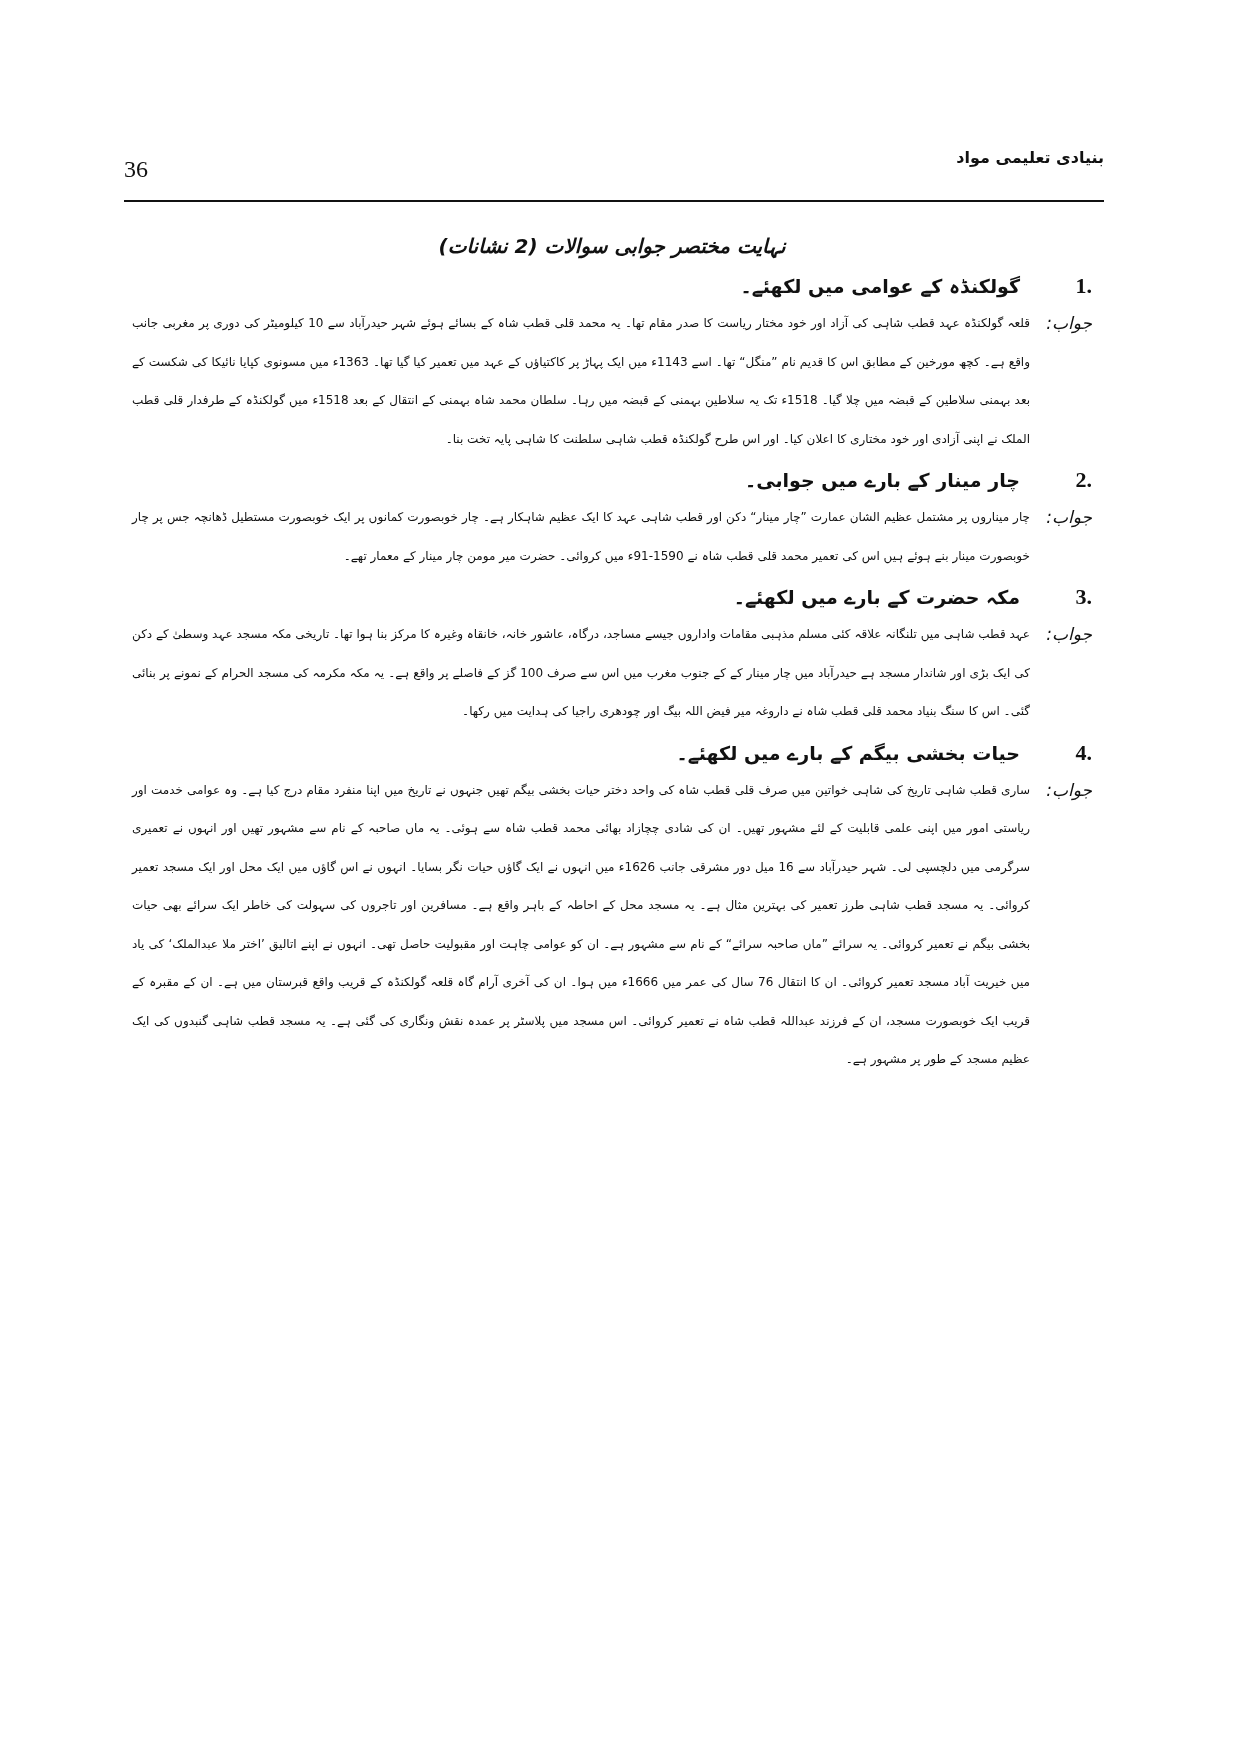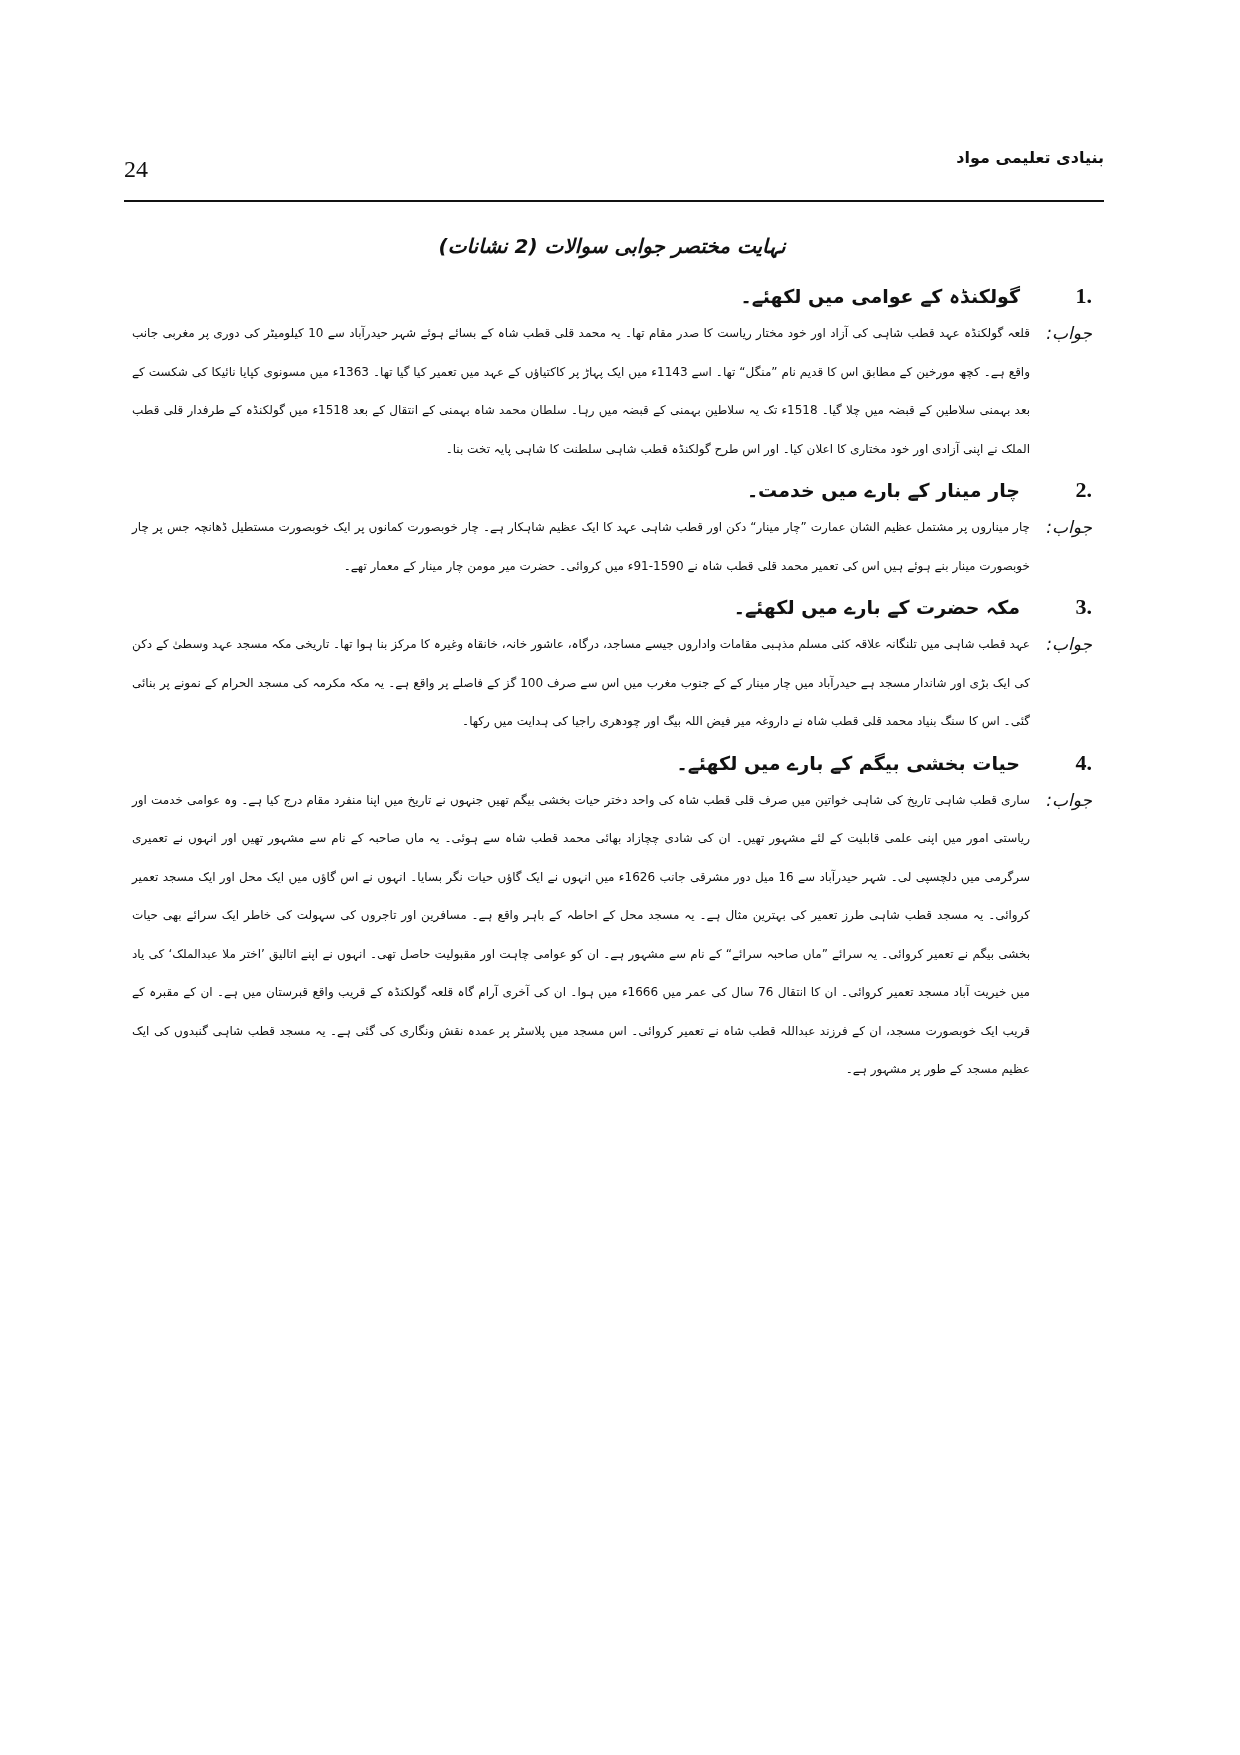--- a/index.html
+++ b/index.html
@@ -53,21 +53,21 @@
       top: 228px;
       width: 960px;
       direction: rtl;
       text-align: right;
     }
     .section-title {
       text-align: center;
       font-weight: bold;
       font-style: italic;
       font-size: 20px;
-      margin: 0 0 14px 0;
+      margin: 0 0 4px 0;
       line-height: 36px;
     }
     .question {
       display: flex;
       flex-direction: row;
       align-items: baseline;
       font-weight: bold;
       font-size: 19px;
       line-height: 36px;
       margin: 0;
@@ -99,21 +99,21 @@
       font-size: 12px;
       line-height: 38.5px;
       text-align: justify;
       text-align-last: right;
     }
   </style>
 </head>
 <body>
 
 <div class="header">
-  <div class="page-number">24</div>
+  <div class="page-number">36</div>
   <div class="running-title">بنیادی تعلیمی مواد</div>
 </div>
 <div class="header-rule"></div>
 
 <div class="content">
   <div class="section-title">نہایت مختصر جوابی سوالات (2 نشانات)</div>
 
   <div>
     <div class="question">
       <span class="q-num">.1</span>
@@ -121,21 +121,21 @@
     </div>
     <div class="answer">
       <span class="a-label">جواب:</span>
       <span class="a-text">قلعہ گولکنڈہ عہد قطب شاہی کی آزاد اور خود مختار ریاست کا صدر مقام تھا۔ یہ محمد قلی قطب شاہ کے بسائے ہوئے شہر حیدرآباد سے 10 کیلومیٹر کی دوری پر مغربی جانب واقع ہے۔ کچھ مورخین کے مطابق اس کا قدیم نام ”منگل“ تھا۔ اسے 1143ء میں ایک پہاڑ پر کاکتیاؤں کے عہد میں تعمیر کیا گیا تھا۔ 1363ء میں مسونوی کپایا نائیکا کی شکست کے بعد بہمنی سلاطین کے قبضہ میں چلا گیا۔ 1518ء تک یہ سلاطین بہمنی کے قبضہ میں رہا۔ سلطان محمد شاہ بہمنی کے انتقال کے بعد 1518ء میں گولکنڈہ کے طرفدار قلی قطب الملک نے اپنی آزادی اور خود مختاری کا اعلان کیا۔ اور اس طرح گولکنڈہ قطب شاہی سلطنت کا شاہی پایہ تخت بنا۔</span>
     </div>
   </div>
 
   <div>
     <div class="question">
       <span class="q-num">.2</span>
-      <span class="q-text">چار مینار کے بارے میں خدمت۔</span>
+      <span class="q-text">چار مینار کے بارے میں جوابی۔</span>
     </div>
     <div class="answer">
       <span class="a-label">جواب:</span>
       <span class="a-text">چار میناروں پر مشتمل عظیم الشان عمارت ”چار مینار“ دکن اور قطب شاہی عہد کا ایک عظیم شاہکار ہے۔ چار خوبصورت کمانوں پر ایک خوبصورت مستطیل ڈھانچہ جس پر چار خوبصورت مینار بنے ہوئے ہیں اس کی تعمیر محمد قلی قطب شاہ نے 1590-91ء میں کروائی۔ حضرت میر مومن چار مینار کے معمار تھے۔</span>
     </div>
   </div>
 
   <div>
     <div class="question">
       <span class="q-num">.3</span>

